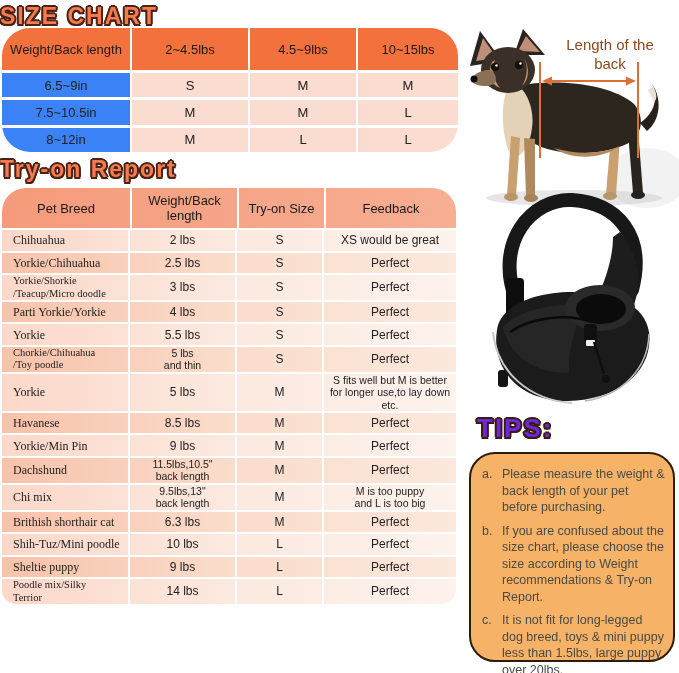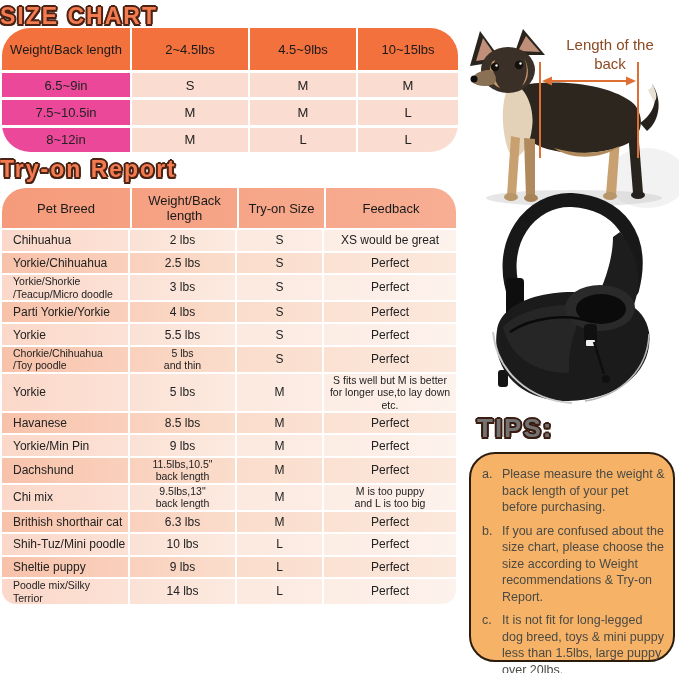--- a/index.html
+++ b/index.html
@@ -19,56 +19,56 @@
   
   .sc-table{
     position:absolute;left:2px;top:28px;width:456px;height:124px;
     border-radius:28px;overflow:hidden;display:flex;flex-direction:column;
   }
   .sc-header{height:42px;background:#F3713D;display:flex;flex:0 0 42px;}
   .cell{display:flex;align-items:center;justify-content:center;text-align:center;}
   .sc-header .cell{font-size:13px;color:#1a1a1a;border-right:2px solid #fff;}
   .sc-row{flex:1;display:flex;border-top:3px solid #fff;}
   .sc-row .cell{background:#FBDCD0;font-size:13px;color:#222;border-right:2px solid #fff;}
-  .sc-row .cell.first{background:#ec4899;}
+  .sc-row .cell.first{background:#3b82f6;}
   .sc-table .cell:last-child{border-right:none;}
   .sw0{width:128px;}.sw1{width:116px;}.sw2{width:106px;}.sw3{flex:1;}
   
   .tr-table{
     position:absolute;left:2px;top:188px;width:454px;height:416px;
     border-radius:24px 24px 14px 14px;overflow:hidden;display:flex;flex-direction:column;
   }
   .tr-header{flex:0 0 40px;background:linear-gradient(90deg,#F59B7B,#F7AE93);display:flex;}
   .tr-header .cell{font-size:13px;color:#1a1a1a;border-right:2px solid #fff;}
   .tr-header .cell:last-child{border-right:none;}
   .tr-body{flex:1;display:flex;flex-direction:column;}
   .tr-row{flex:1;display:flex;border-top:2px solid #fff;}
   .tr-row:nth-child(odd){background:linear-gradient(90deg,#FBD8C9 0%,#FCE9DF 50%,#FDF2EC 100%);}
   .tr-row:nth-child(even){background:linear-gradient(90deg,#F8C2AA 0%,#FADCCB 50%,#FCE8DC 100%);}
   .tr-cell{
     display:flex;align-items:center;justify-content:center;text-align:center;
     font-size:12px;color:#222;border-right:2px solid #fff;white-space:pre-line;line-height:1.18;
   }
   .tr-cell:last-child{border-right:none;}
-  .tr-cell.c0{justify-content:flex-start;text-align:left;padding-left:11px;box-sizing:border-box;}
+  .tr-cell.c0{justify-content:flex-start;text-align:left;padding-left:11px;box-sizing:border-box;font-family:Liberation Serif, serif;}
   .tr-cell.two-line{font-size:10.5px;}
   .tw0{width:128px;}.tw1{width:105px;}.tw2{width:85px;}.tw3{flex:1;}
   
   .dog-area{position:absolute;left:462px;top:0;width:217px;height:181px;margin-top:28px;}
   .dog-area svg{position:absolute;left:0;top:0;}
   .measure-label{
     position:absolute;left:92px;top:8px;width:112px;text-align:center;
     font-size:15px;line-height:1.25;color:#8C4A22;
   }
   
   .bag-area{position:absolute;left:472px;top:182px;width:202px;height:232px;}
   
   .tips-title{
     position:absolute;left:477px;top:413px;font-size:26px;font-weight:bold;letter-spacing:2px;
-    color:#737373;
+    color:#6d28d9;
     text-shadow:-2px 0 #3a1d10,2px 0 #3a1d10,0 -2px #3a1d10,0 2px #3a1d10,
       -1.5px -1.5px #3a1d10,1.5px -1.5px #3a1d10,-1.5px 1.5px #3a1d10,1.5px 1.5px #3a1d10;
   }
   .tips-box{
     position:absolute;left:469px;top:452px;width:206px;height:210px;box-sizing:border-box;
     background:#F6B368;border:2px solid #2B1C0E;border-radius:26px;
     padding:12px 8px 6px 11px;
   }
   .tip-item{display:flex;gap:5px;margin-bottom:7px;font-size:12.5px;line-height:1.32;color:#4A4A45;}
   .tip-marker{flex:0 0 15px;}

